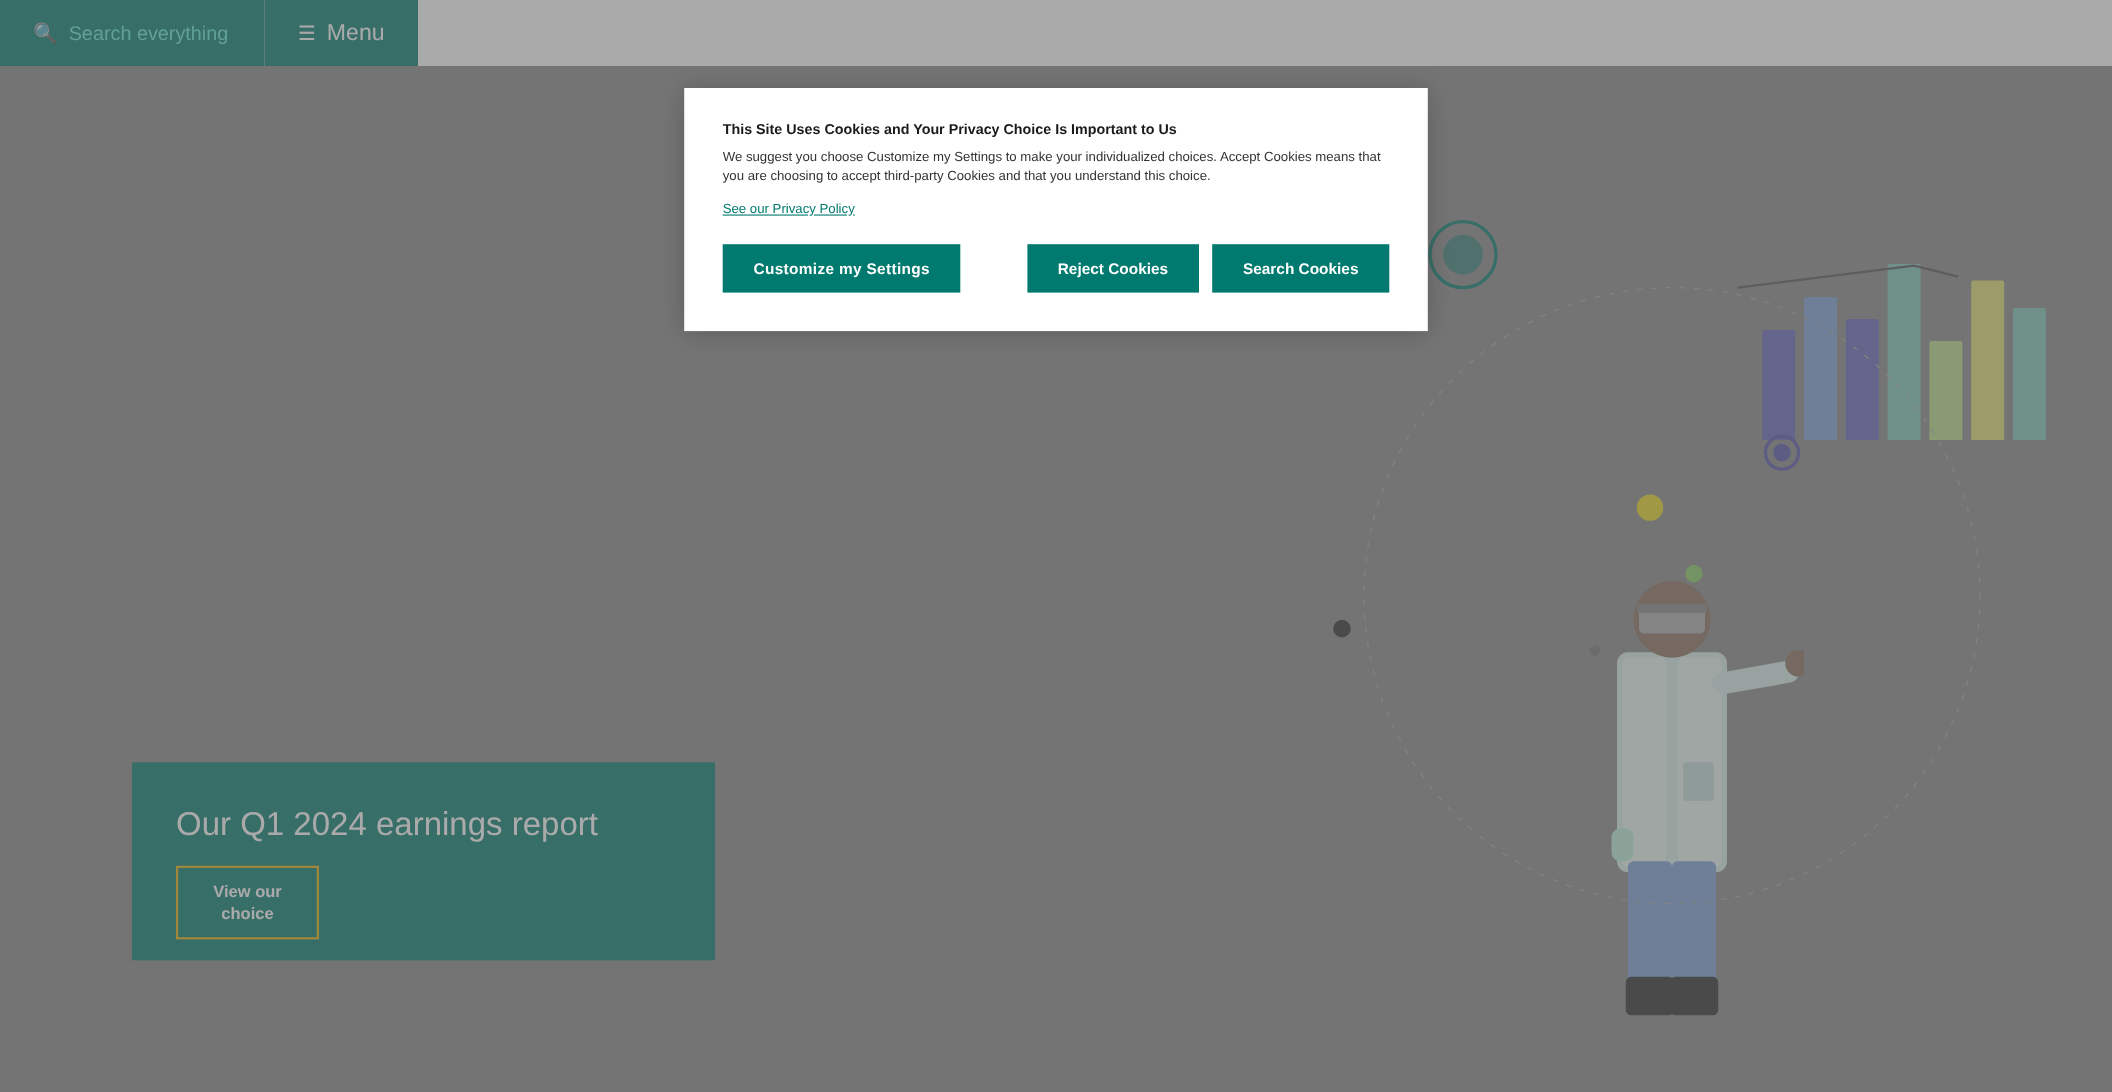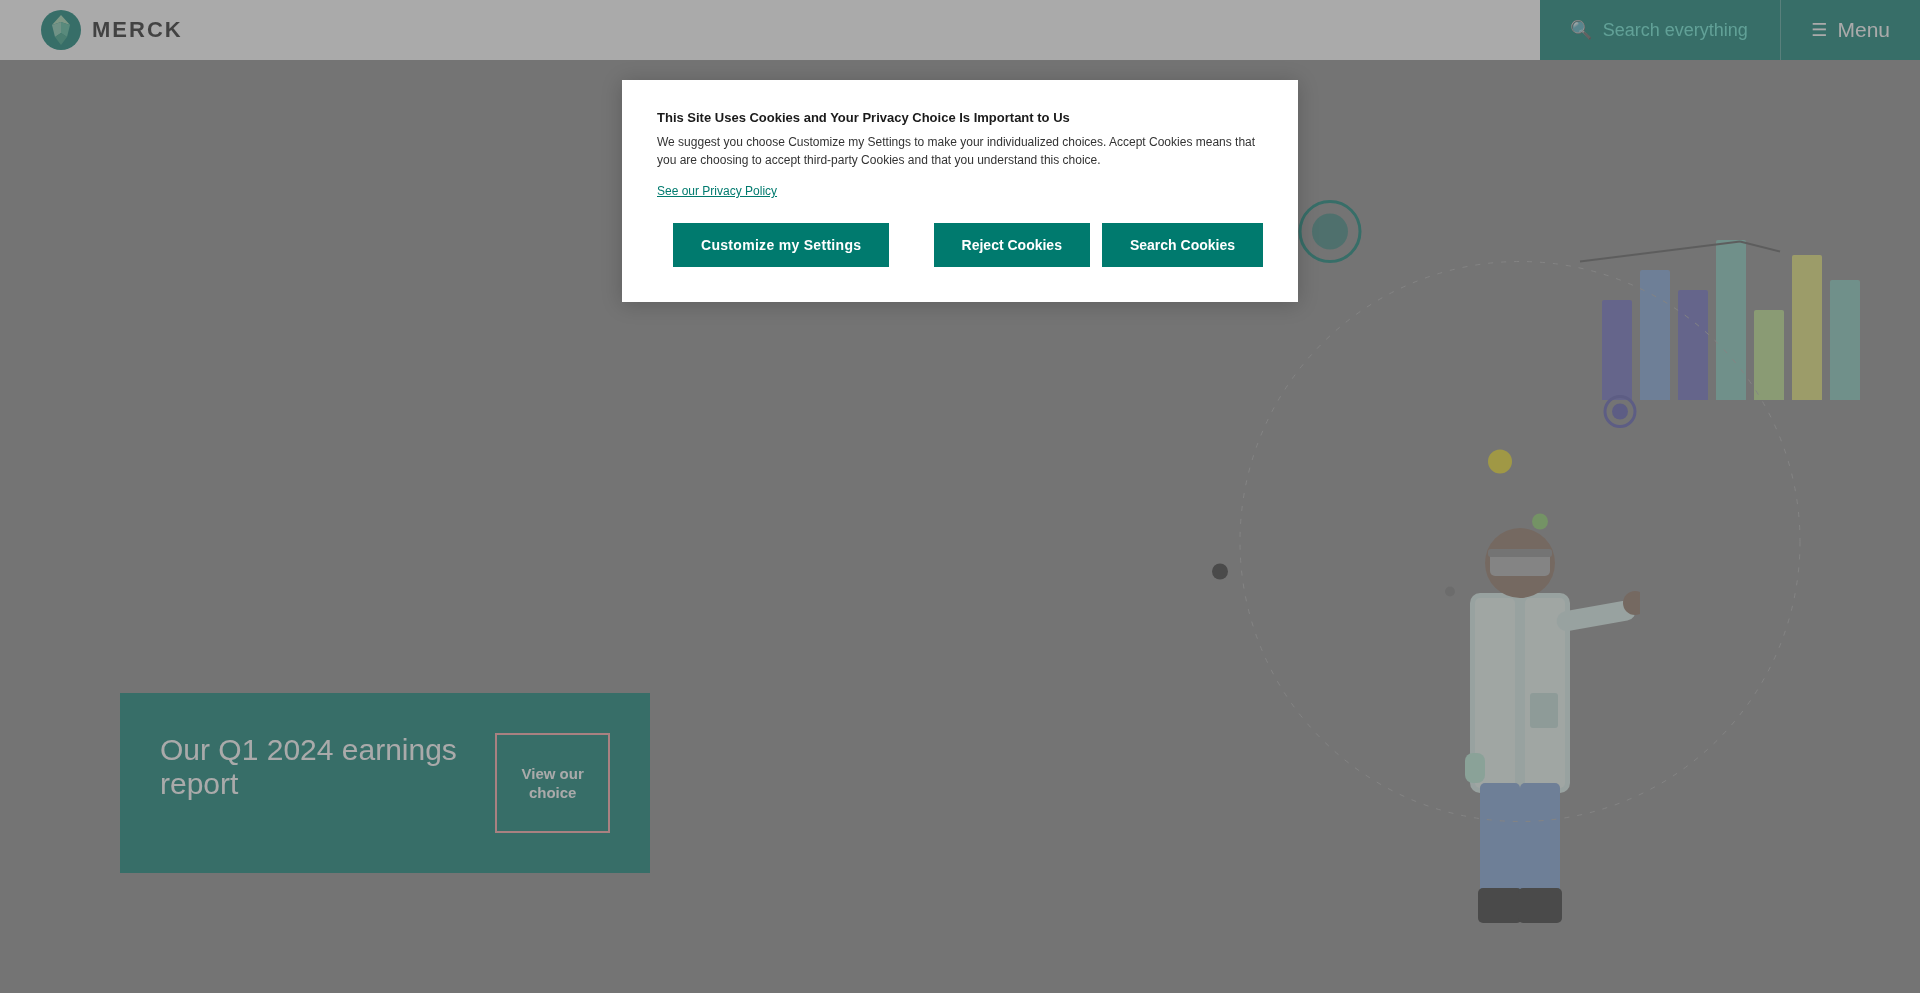--- a/index.html
+++ b/index.html
@@ -97,30 +97,31 @@
     
     .hero-card {
       position: absolute;
       bottom: 120px;
       left: 120px;
       width: 530px;
       height: 180px;
       background: #007a6e;
       padding: 40px;
       display: flex;
+      flex-direction: column;
       gap: 20px;
     }
     .hero-title {
       color: #fff;
       font-size: 30px;
       font-weight: 400;
     }
     .view-results-btn {
       background: transparent;
-      border: 2px solid #fca5a5;
+      border: 2px solid #eab308;
       color: #fff;
       padding: 12px 20px;
       font-size: 15px;
       font-weight: bold;
       cursor: pointer;
       width: 130px;
       text-align: center;
       line-height: 1.3;
     }
 
@@ -186,21 +187,20 @@
       font-size: 12px;
       text-decoration: underline;
       cursor: pointer;
       display: inline-block;
       margin-bottom: 25px;
     }
     .cookie-buttons {
       display: flex;
       align-items: center;
       justify-content: space-between;
-      margin-left: 16px;
     }
     .btn-customize {
       background: #007a6e;
       color: #fff;
       border: none;
       padding: 14px 28px;
       font-size: 14px;
       font-weight: 600;
       cursor: pointer;
       letter-spacing: 0.3px;
@@ -225,33 +225,20 @@
       padding: 14px 28px;
       font-size: 14px;
       font-weight: 600;
       cursor: pointer;
     }
   </style>
 </head>
 <body>
 
 <header class="header">
-  <div class="header-left">
-    <div class="merck-logo">
-
-      <svg class="logo-icon" viewBox="0 0 42 42" xmlns="http://www.w3.org/2000/svg">
-        <circle cx="21" cy="21" r="20" fill="#007a6e"></circle>
-        <polygon points="21,6 30,16 21,13 12,16" fill="#a0d8b0"></polygon>
-        <polygon points="21,13 30,16 27,28 21,24" fill="#4db899"></polygon>
-        <polygon points="21,13 12,16 15,28 21,24" fill="#7ecab0"></polygon>
-        <polygon points="15,28 21,24 27,28 21,36" fill="#2e9e80"></polygon>
-      </svg>
-      <span class="logo-text">MERCK</span>
-    </div>
-  </div>
   <div class="header-right">
     <div class="search-area">
       <span class="search-icon">🔍</span>
       <span class="search-text">Search everything</span>
     </div>
     <div class="menu-area">
       <span class="menu-icon">☰</span>
       <span class="menu-text">Menu</span>
     </div>
   </div>

